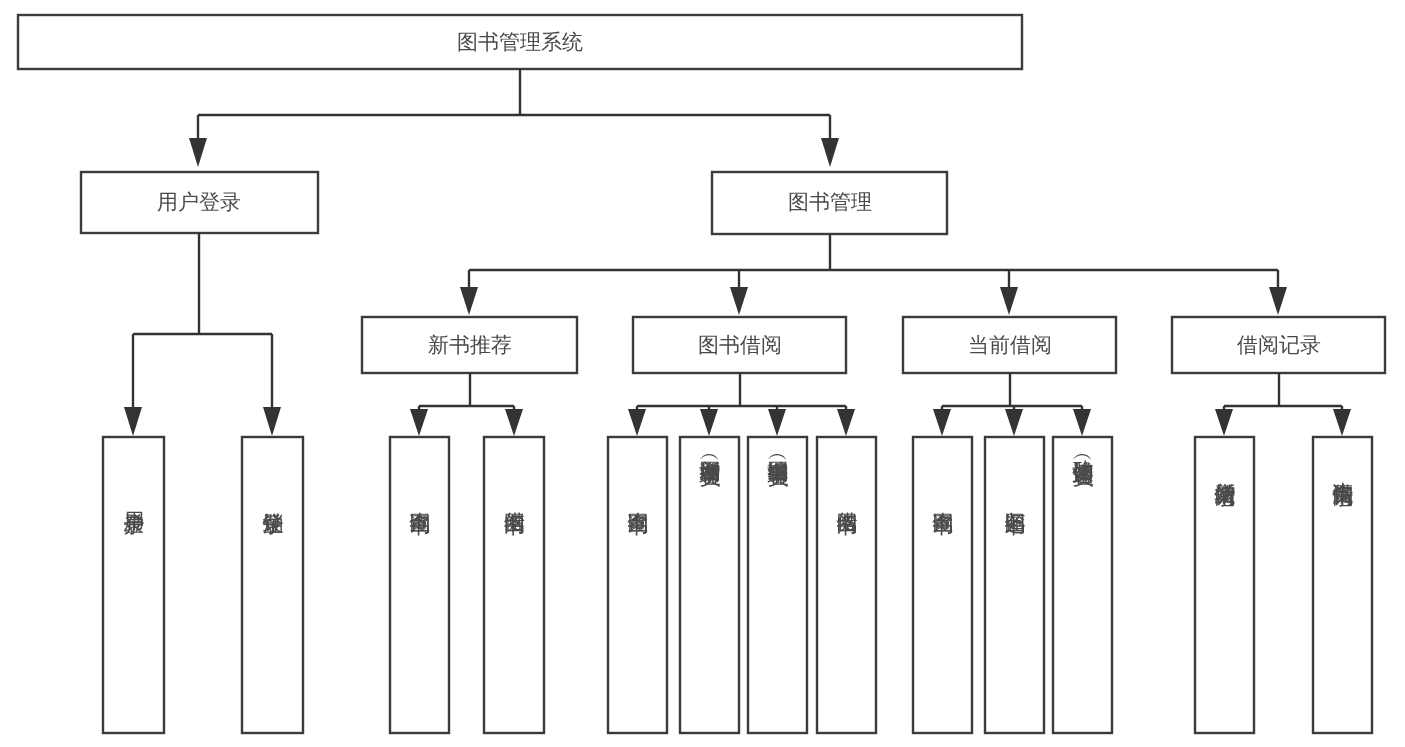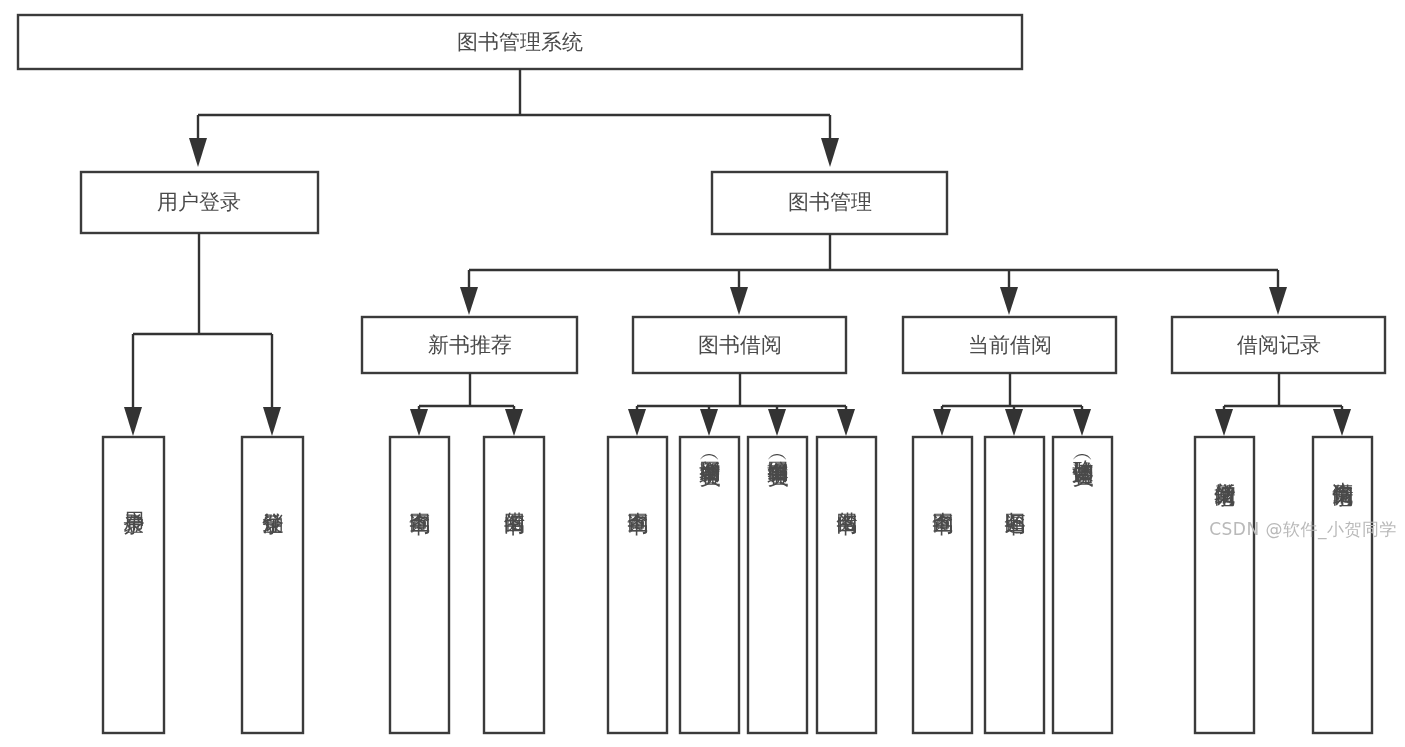--- a/index.html
+++ b/index.html
@@ -252,15 +252,14 @@
   </div>
 
   <div class="vlabel-wrap" style="left:1195px; top:437px; width:59px; height:296px;">
     <span class="node-label-v" style="margin-top:28px;">新增借阅记录</span>
   </div>
 
   <div class="vlabel-wrap" style="left:1313px; top:437px; width:59px; height:296px;">
     <span class="node-label-v" style="margin-top:28px;">查询借阅记录</span>
   </div>
 
-  <div class="watermark">CSDN @软件_小贺同学</div>
 
 </div>
 
 </body></html>

